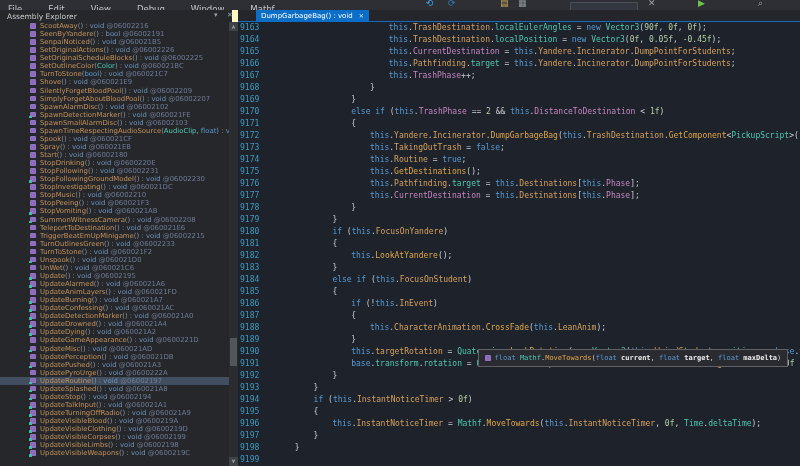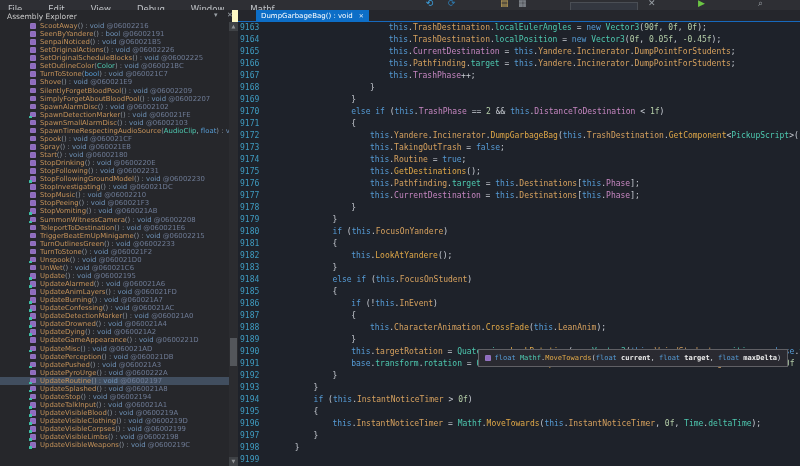--- a/index.html
+++ b/index.html
@@ -162,20 +162,23 @@
           </span><span class="tname" style="color: rgb(196, 146, 90);">UpdateRoutine</span><span style="color: rgb(142, 150, 160);">(</span><span style="color: rgb(142, 150, 160);">) : </span><span style="color: rgb(111, 147, 184);">void </span><span style="color: rgb(110, 123, 149);">@06002197</span></div>
         <div class="trow"><span class="micon">
             <span class="mark"></span>
           </span><span class="tname" style="color: rgb(196, 146, 90);">UpdateSplashed</span><span style="color: rgb(142, 150, 160);">(</span><span style="color: rgb(142, 150, 160);">) : </span><span style="color: rgb(111, 147, 184);">void </span><span style="color: rgb(110, 123, 149);">@060021A8</span></div>
         <div class="trow"><span class="micon">
             <span class="mark"></span>
           </span><span class="tname" style="color: rgb(196, 146, 90);">UpdateStop</span><span style="color: rgb(142, 150, 160);">(</span><span style="color: rgb(142, 150, 160);">) : </span><span style="color: rgb(111, 147, 184);">void </span><span style="color: rgb(110, 123, 149);">@06002194</span></div>
         <div class="trow"><span class="micon">
             <span class="mark"></span>
           </span><span class="tname" style="color: rgb(196, 146, 90);">UpdateTalkInput</span><span style="color: rgb(142, 150, 160);">(</span><span style="color: rgb(142, 150, 160);">) : </span><span style="color: rgb(111, 147, 184);">void </span><span style="color: rgb(110, 123, 149);">@060021A1</span></div>
+        <div class="trow"><span class="micon">
+            <span class="mark"></span>
+          </span><span class="tname" style="color: rgb(196, 146, 90);">UpdateTurningOffRadio</span><span style="color: rgb(142, 150, 160);">(</span><span style="color: rgb(142, 150, 160);">) : </span><span style="color: rgb(111, 147, 184);">void </span><span style="color: rgb(110, 123, 149);">@060021A9</span></div>
         <div class="trow"><span class="micon">
             <span class="mark"></span>
           </span><span class="tname" style="color: rgb(196, 146, 90);">UpdateVisibleBlood</span><span style="color: rgb(142, 150, 160);">(</span><span style="color: rgb(142, 150, 160);">) : </span><span style="color: rgb(111, 147, 184);">void </span><span style="color: rgb(110, 123, 149);">@0600219A</span></div>
         <div class="trow"><span class="micon">
             <span class="mark"></span>
           </span><span class="tname" style="color: rgb(196, 146, 90);">UpdateVisibleClothing</span><span style="color: rgb(142, 150, 160);">(</span><span style="color: rgb(142, 150, 160);">) : </span><span style="color: rgb(111, 147, 184);">void </span><span style="color: rgb(110, 123, 149);">@0600219D</span></div>
         <div class="trow"><span class="micon">
             <span class="mark"></span>
           </span><span class="tname" style="color: rgb(196, 146, 90);">UpdateVisibleCorpses</span><span style="color: rgb(142, 150, 160);">(</span><span style="color: rgb(142, 150, 160);">) : </span><span style="color: rgb(111, 147, 184);">void </span><span style="color: rgb(110, 123, 149);">@06002199</span></div>
         <div class="trow"><span class="micon">

